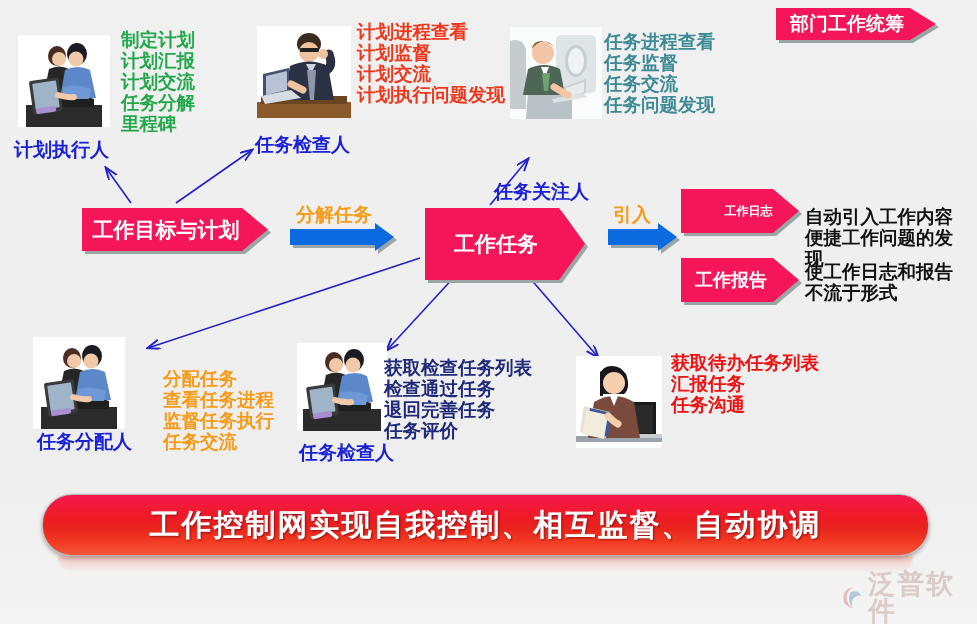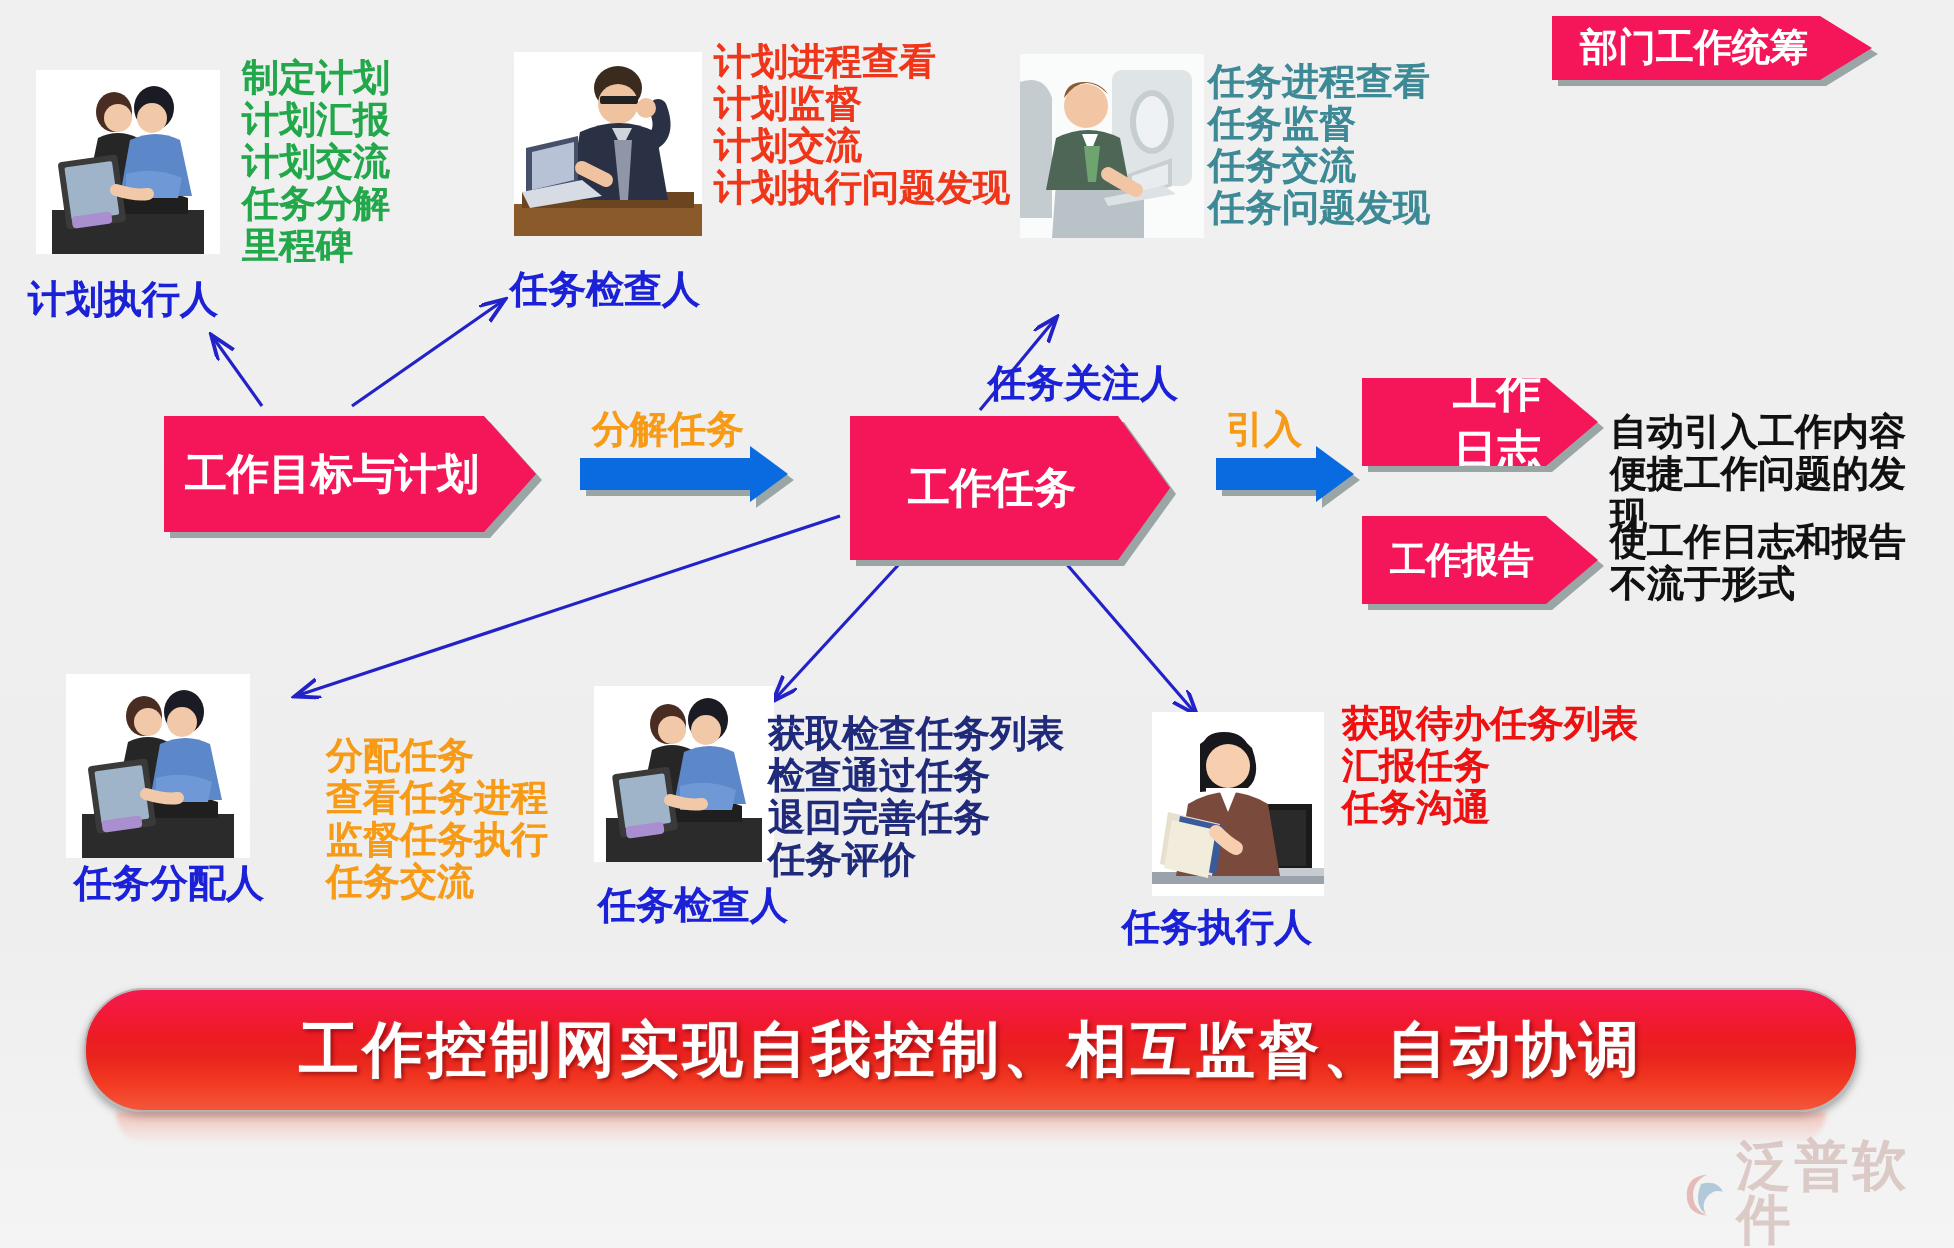--- a/index.html
+++ b/index.html
@@ -253,48 +253,47 @@
 
   <div class="tlist" style="left:671px; top:353px; font-size:18.5px; color:#ee1111;">获取待办任务列表
 汇报任务
 任务沟通</div>
 
   <div class="role" style="left:14px; top:137px; font-size:19px;">计划执行人</div>
   <div class="role" style="left:255px; top:132px; font-size:19px;">任务检查人</div>
   <div class="role" style="left:494px; top:131px; font-size:19px;margin-top:48px;">任务关注人</div>
   <div class="role" style="left:37px; top:429px; font-size:19px;">任务分配人</div>
   <div class="role" style="left:299px; top:440px; font-size:19px;">任务检查人</div>
-  <div class="role" style="left:561px; top:451px; font-size:19px;">任务执行人</div>
 
   <div class="chev-wrap" style="left:776px; top:8px; width:160px; height:32px;">
     <div class="chev-shadow"></div>
     <div class="chev-face">
       <span style="font-size:19px;">部门工作统筹</span>
     </div>
   </div>
 
 
-  <div class="chev-wrap" style="left:82px; top:208px; width:186px; height:58px;">
+  <div class="chev-wrap" style="left:82px; top:208px; width:186px; height:43px;">
     <div class="chev-shadow"></div>
     <div class="chev-face">
       <span style="font-size:21px;">工作目标与计划</span>
     </div>
   </div>
 
   <div class="chev-wrap" style="left:425px; top:208px; width:160px; height:72px;">
     <div class="chev-shadow"></div>
     <div class="chev-face">
       <span style="font-size:21px;">工作任务</span>
     </div>
   </div>
 
   <div class="chev-wrap" style="left:681px; top:189px; width:118px; height:44px;">
     <div class="chev-shadow"></div>
     <div class="chev-face">
-      <span style="font-size:22px;margin-left:35px;">工作日志</span>
+      <span style="font-size:12px;margin-left:35px;">工作日志</span>
     </div>
   </div>
 
   <div class="chev-wrap" style="left:681px; top:258px; width:118px; height:44px;">
     <div class="chev-shadow"></div>
     <div class="chev-face">
       <span style="font-size:18px;">工作报告</span>
     </div>
   </div>
 

